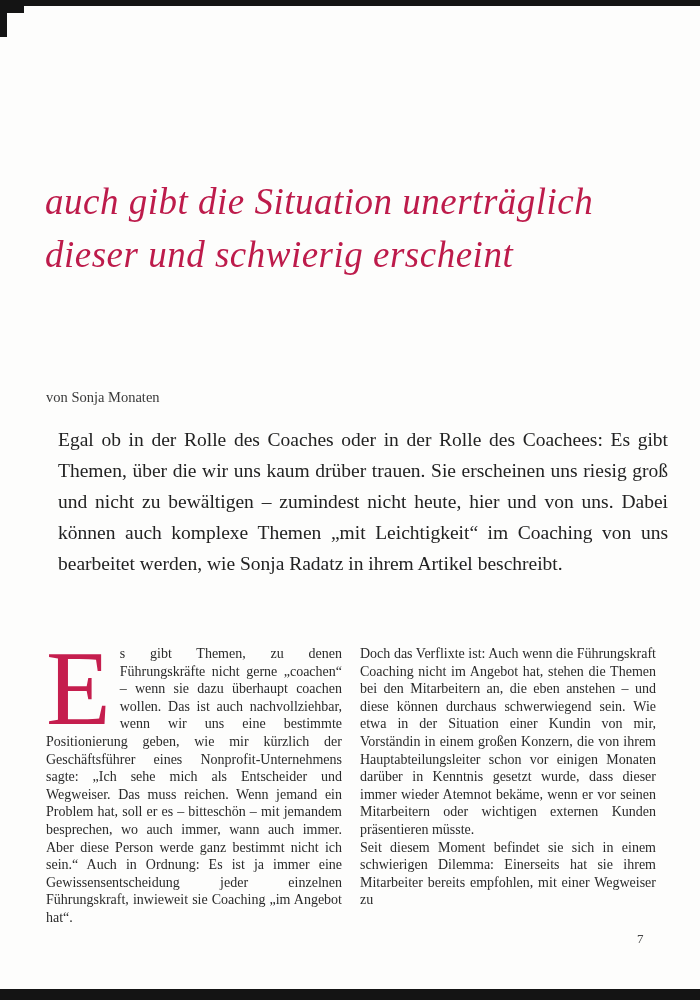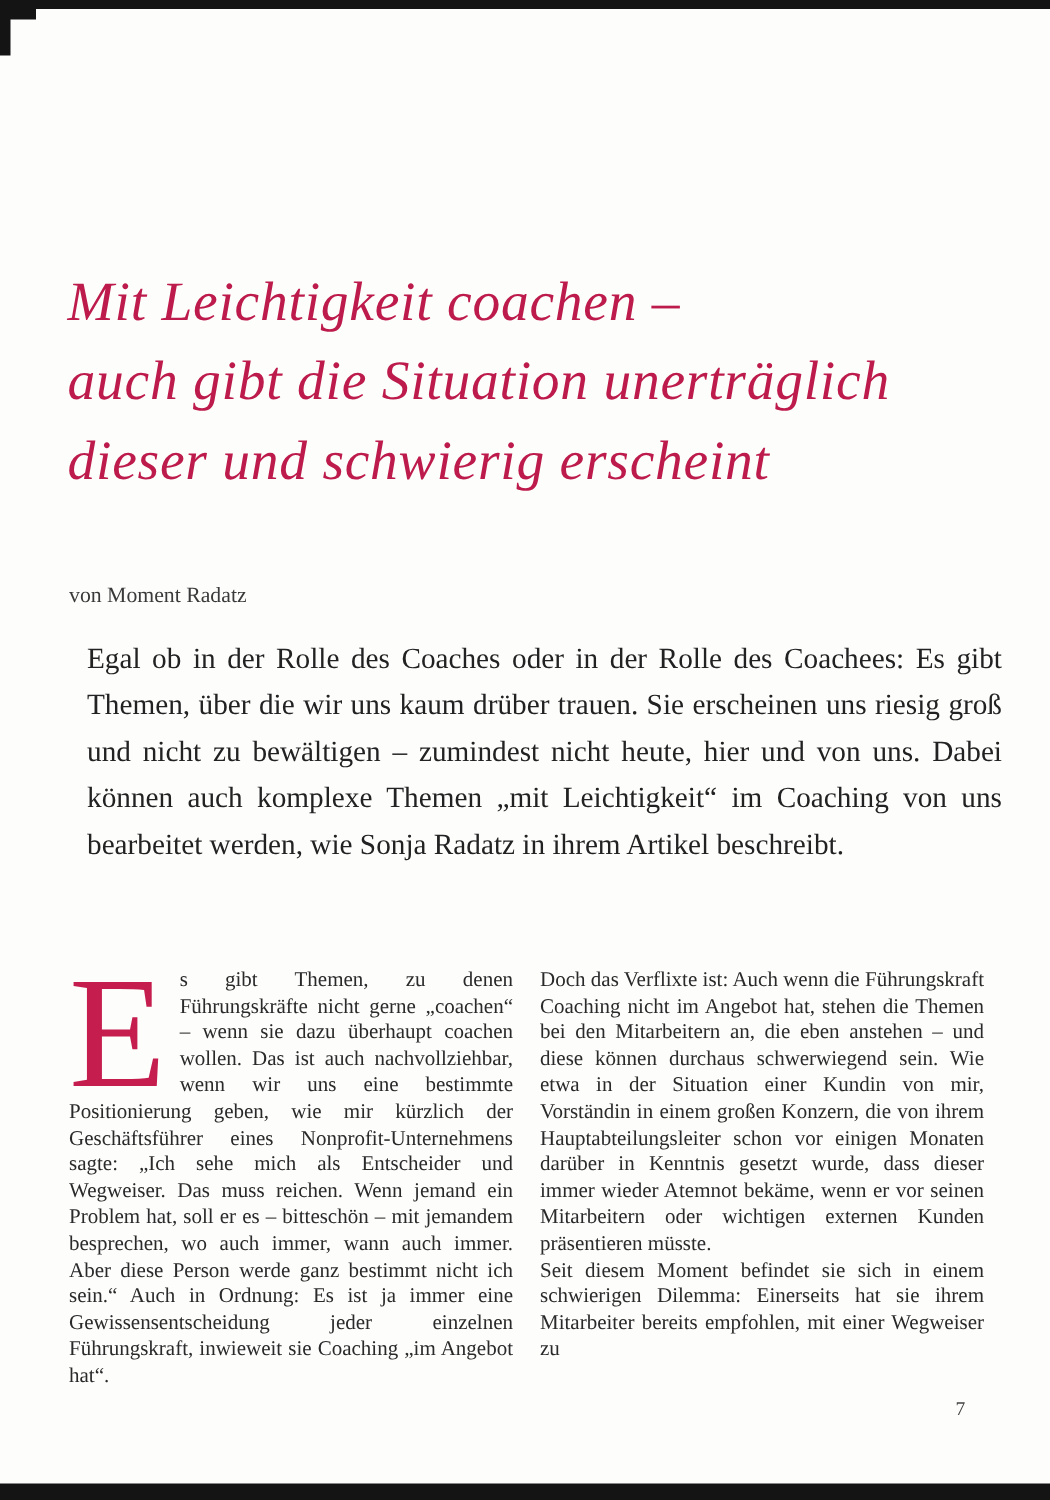--- a/index.html
+++ b/index.html
@@ -113,26 +113,25 @@
 </head>
 <body>
 
 <div class="page">
 
   <div class="top-bar"></div>
   <div class="corner-mark"></div>
   <div class="corner-strip"></div>
 
   <h1 class="title" style="color: rgb(189, 27, 75);">
-    <span class="title-line">Mit Leichtigkeit coachen –</span>
     <span class="title-line">auch gibt die Situation unerträglich</span>
     <span class="title-line">dieser und schwierig erscheint</span>
   </h1>
 
-  <div class="byline">von Moment Radatz</div>
+  <div class="byline">von Sonja Monaten</div>
 
   <div class="intro">Egal ob in der Rolle des Coaches oder in der Rolle des Coachees: Es gibt Themen, über die wir uns kaum drüber trauen. Sie erscheinen uns riesig groß und nicht zu bewältigen – zumindest nicht heute, hier und von uns. Dabei können auch komplexe Themen „mit Leichtigkeit“ im Coaching von uns bearbeitet werden, wie Sonja Radatz in ihrem Artikel beschreibt.</div>
 
   <div class="columns">
     <div class="column">
       <p><span class="dropcap" style="color: rgb(197, 30, 78);">E</span><span>s gibt Themen, zu denen Führungskräfte nicht gerne „coachen“ – wenn sie dazu überhaupt coachen wollen. Das ist auch nachvollziehbar, wenn wir uns eine bestimmte Positionierung geben, wie mir kürzlich der Geschäftsführer eines Nonprofit-Unternehmens sagte: „Ich sehe mich als Entscheider und Wegweiser. Das muss reichen. Wenn jemand ein Problem hat, soll er es – bitteschön – mit jemandem besprechen, wo auch immer, wann auch immer. Aber diese Person werde ganz bestimmt nicht ich sein.“ Auch in Ordnung: Es ist ja immer eine Gewissensentscheidung jeder einzelnen Führungskraft, inwieweit sie Coaching „im Angebot hat“.</span></p>
     </div>
     <div class="column">
       <p>Doch das Verflixte ist: Auch wenn die Führungskraft Coaching nicht im Angebot hat, stehen die Themen bei den Mitarbeitern an, die eben anstehen – und diese können durchaus schwerwiegend sein. Wie etwa in der Situation einer Kundin von mir, Vorständin in einem großen Konzern, die von ihrem Hauptabteilungsleiter schon vor einigen Monaten darüber in Kenntnis gesetzt wurde, dass dieser immer wieder Atemnot bekäme, wenn er vor seinen Mitarbeitern oder wichtigen externen Kunden präsentieren müsste.</p>
       <p>Seit diesem Moment befindet sie sich in einem schwierigen Dilemma: Einerseits hat sie ihrem Mitarbeiter bereits empfohlen, mit einer Wegweiser zu</p>

